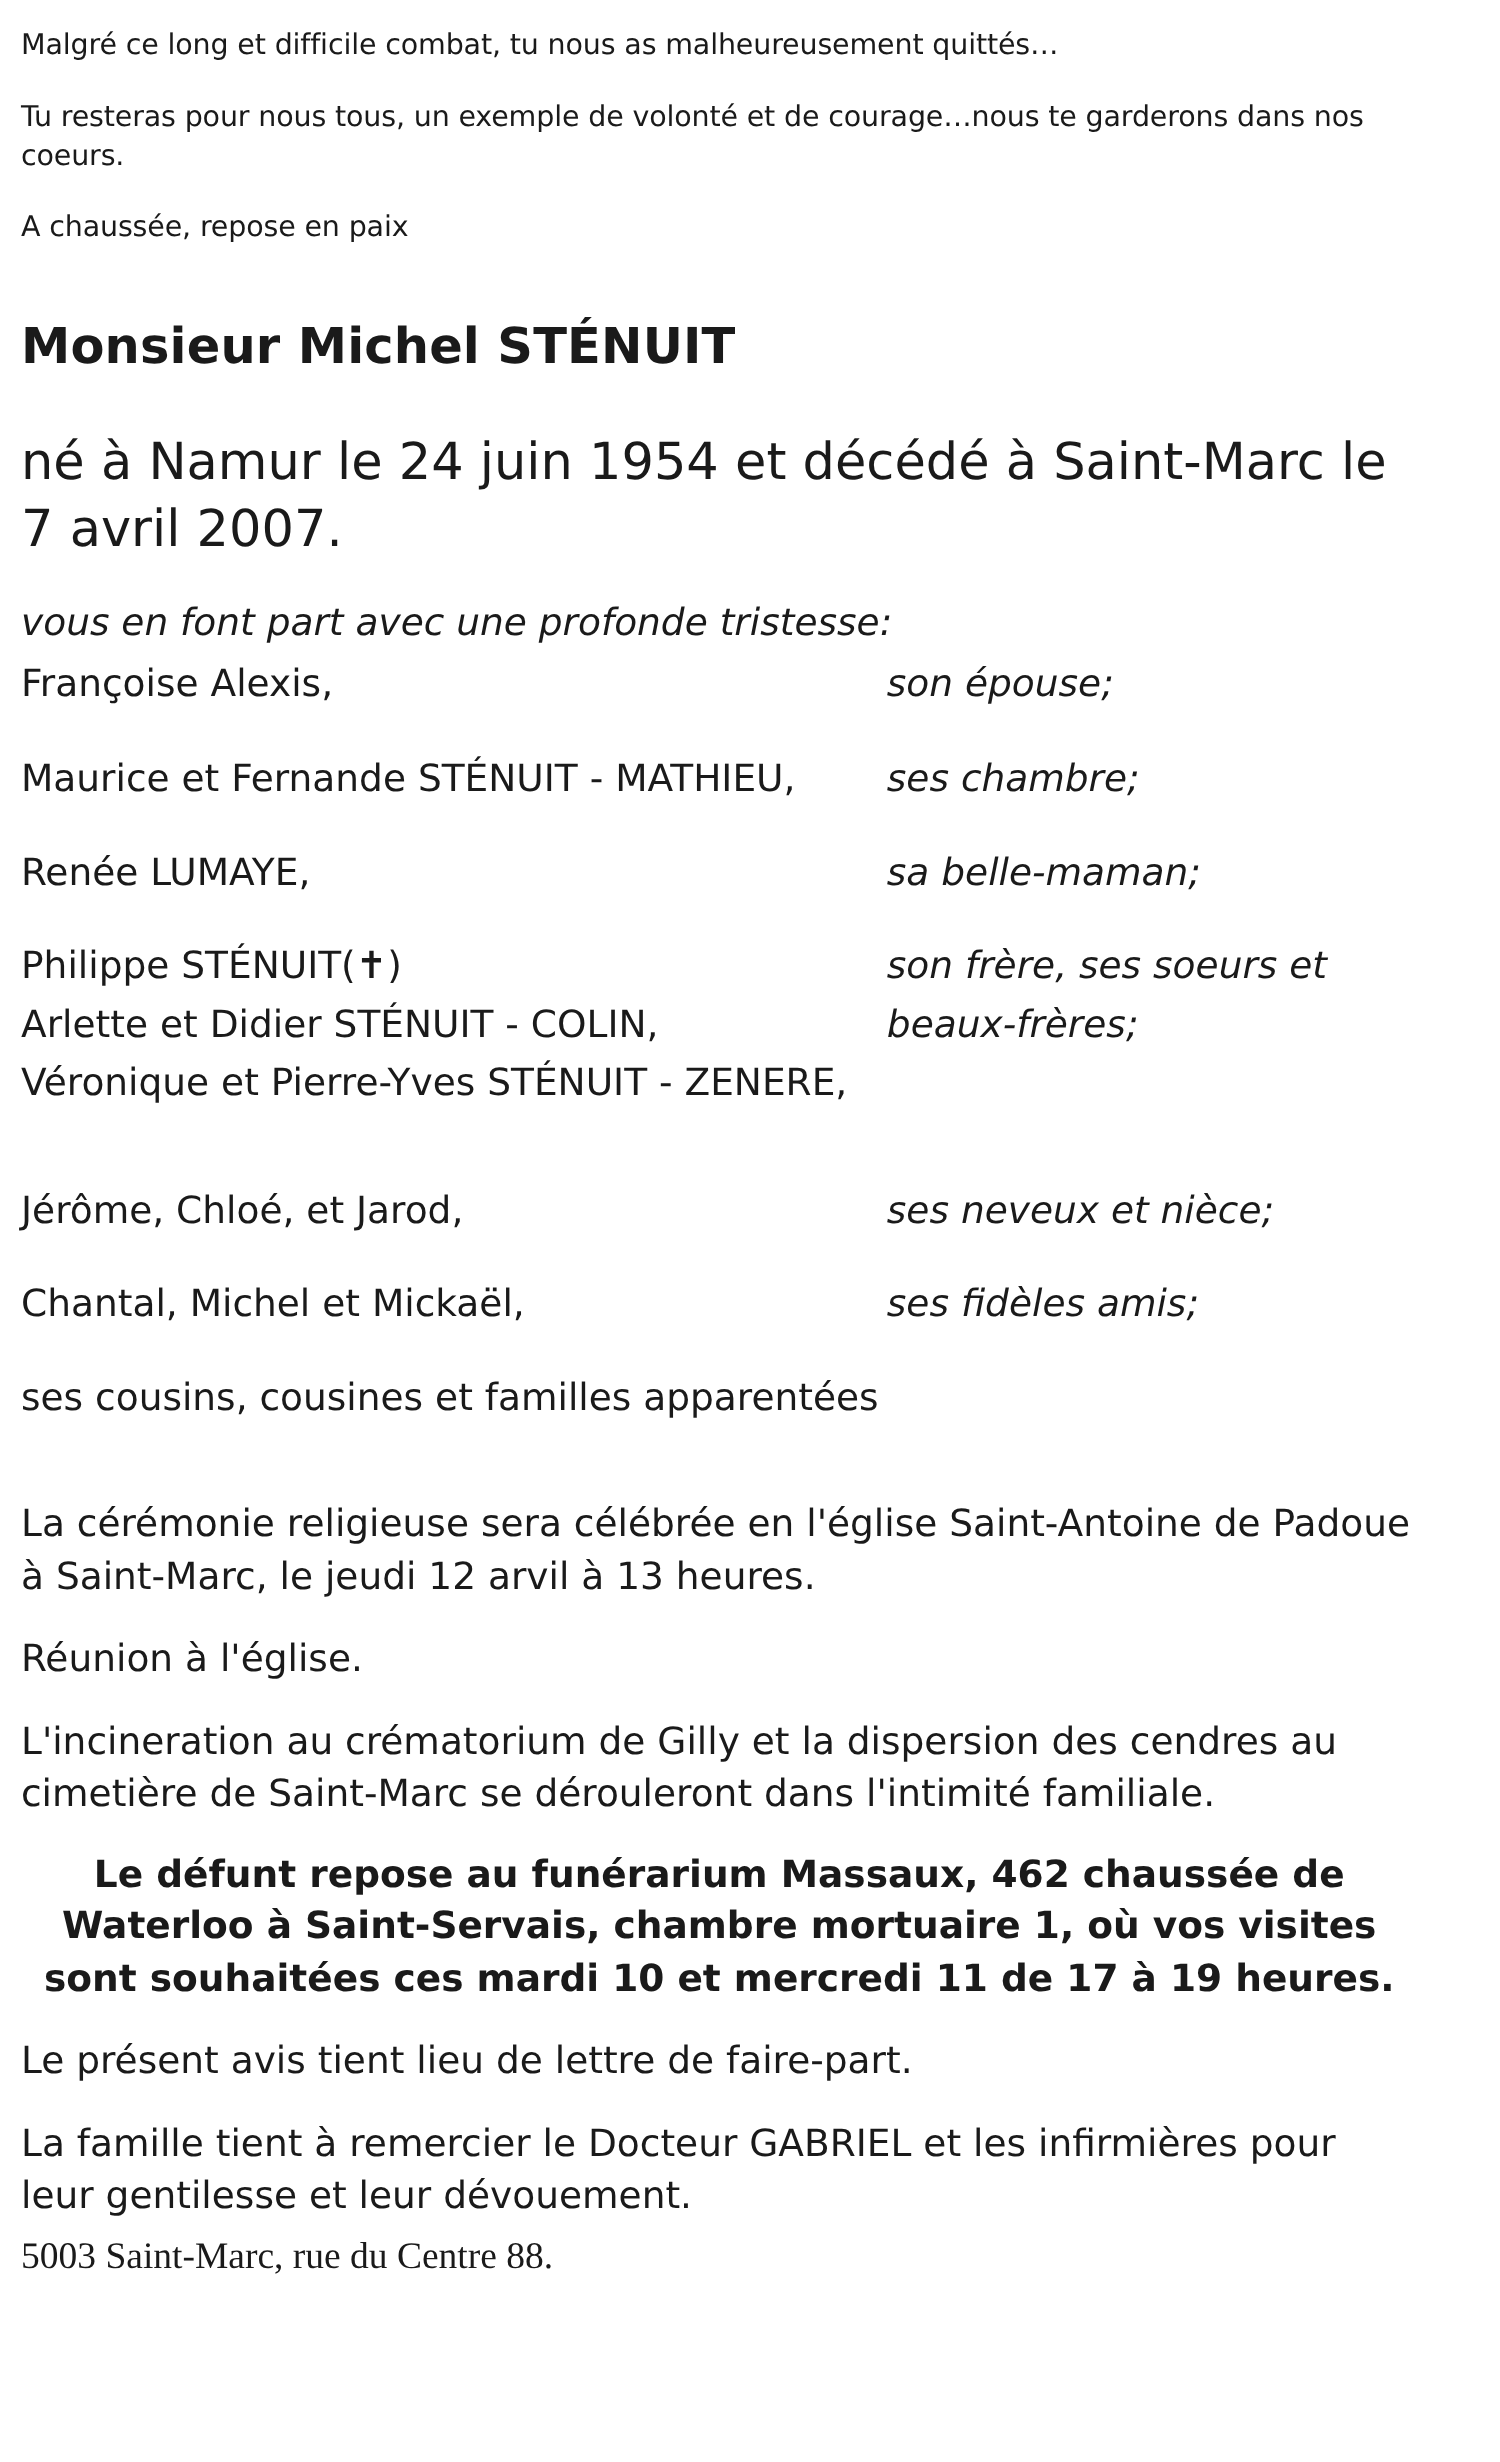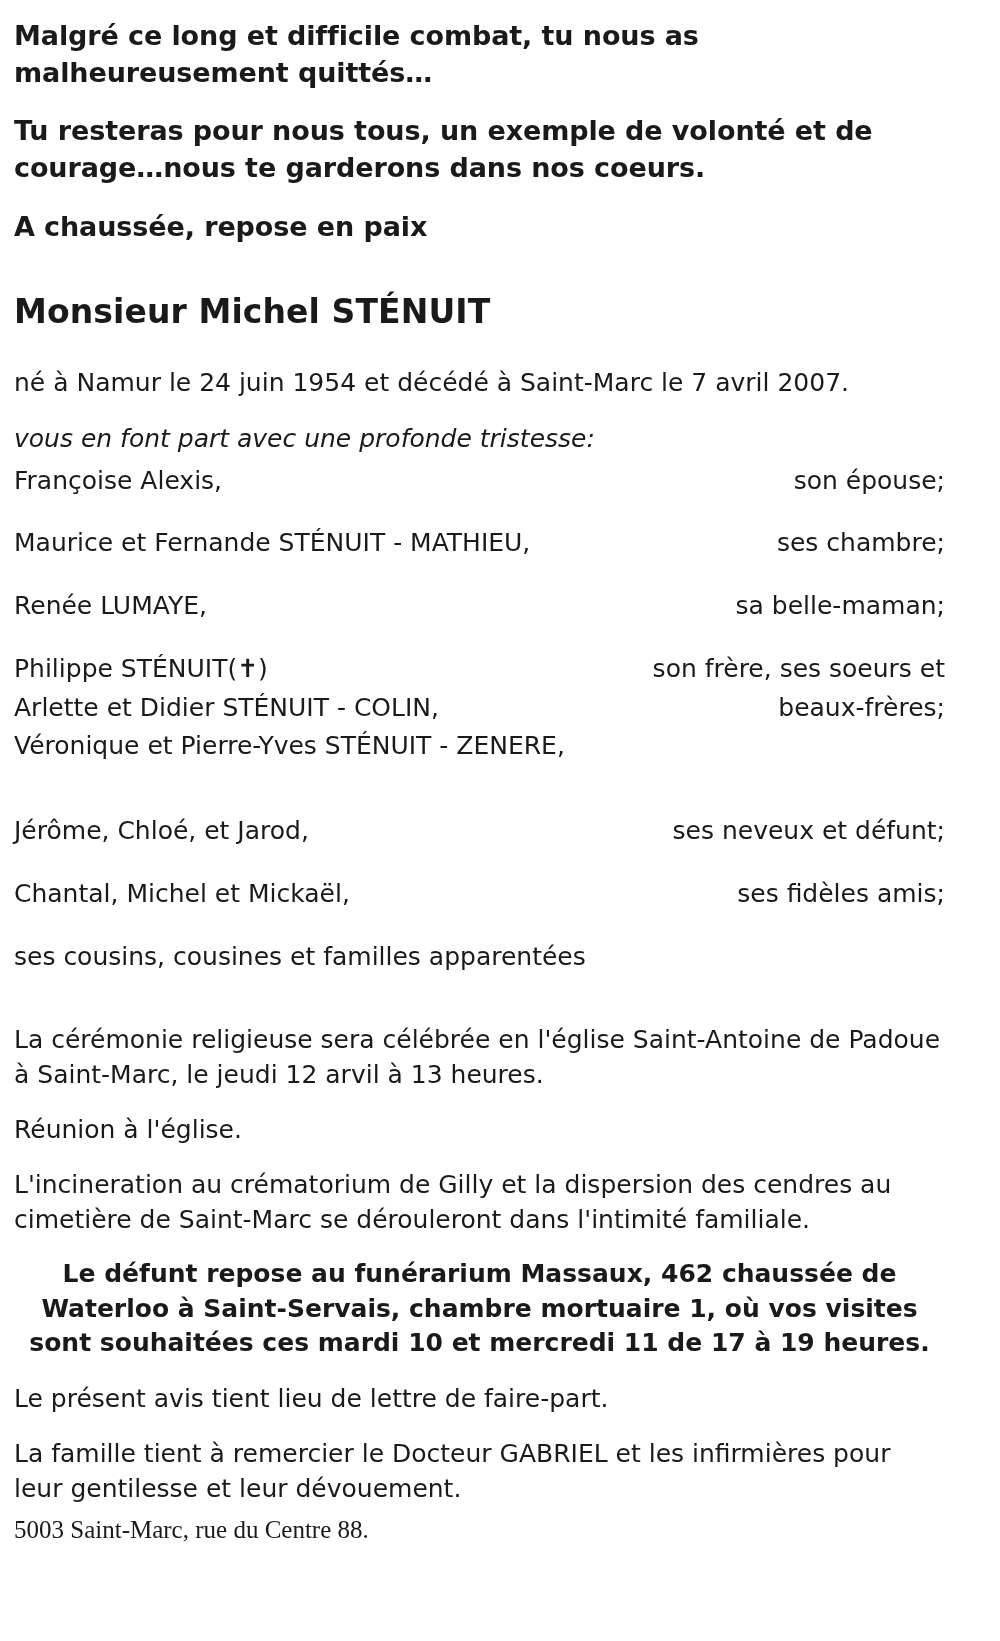--- a/index.html
+++ b/index.html
@@ -15,40 +15,40 @@
     -webkit-font-smoothing: antialiased;
   }
   .page {
     width: 1000px;
     box-sizing: border-box;
     padding: 10px 55px 30px 14px;
   }
 
   
   .intro {
-    font-size: 27px;
-    font-weight: bold;
+    font-size: 19px;
+    font-weight: normal;
     line-height: 1.36;
     letter-spacing: -0.1px;
     margin: 8px 0 0 0;
   }
   .intro p { margin: 0 0 22px 0; }
   .intro p:last-child { margin-bottom: 0; }
 
   
   .deceased-name {
     font-size: 33px;
     font-weight: bold;
     letter-spacing: 0.1px;
     margin: 46px 0 36px 0;
   }
 
   
   .birth-death {
-    font-size: 25px;
+    font-size: 34px;
     line-height: 1.3;
     margin: 12px 0 24px 0;
   }
 
   
   .announce {
     font-size: 25px;
     line-height: 1.3;
     margin: 0 0 4px 0;
     font-style: italic;
@@ -64,21 +64,22 @@
     vertical-align: top;
     padding: 0;
   }
   .family td.left {
     width: 62%;
     line-height: 1.55;
     padding-top: 2px;
   }
   .family td.right {
     width: 38%;
-    text-align: right;
+    text-align: left;
+    font-style: italic;
     line-height: 1.55;
     padding-top: 2px;
     white-space: normal;
   }
   .fam-row-spacer td { height: 22px; }
   .names-line { display: block; }
 
   
   .ceremony {
     margin-top: 46px;
@@ -156,21 +157,21 @@
         </tr>
       <tr class="fam-row-spacer">
           <td></td>
           <td></td>
         </tr>
 
       <tr>
         <td class="left">
           <span class="names-line">Jérôme, Chloé, et Jarod,</span>
         </td>
-        <td class="right">ses neveux et défunt;</td>
+        <td class="right">ses neveux et nièce;</td>
       </tr>
       <tr class="fam-row-spacer">
           <td></td>
           <td></td>
         </tr>
 
       <tr>
         <td class="left">
           <span class="names-line">Chantal, Michel et Mickaël,</span>
         </td>

